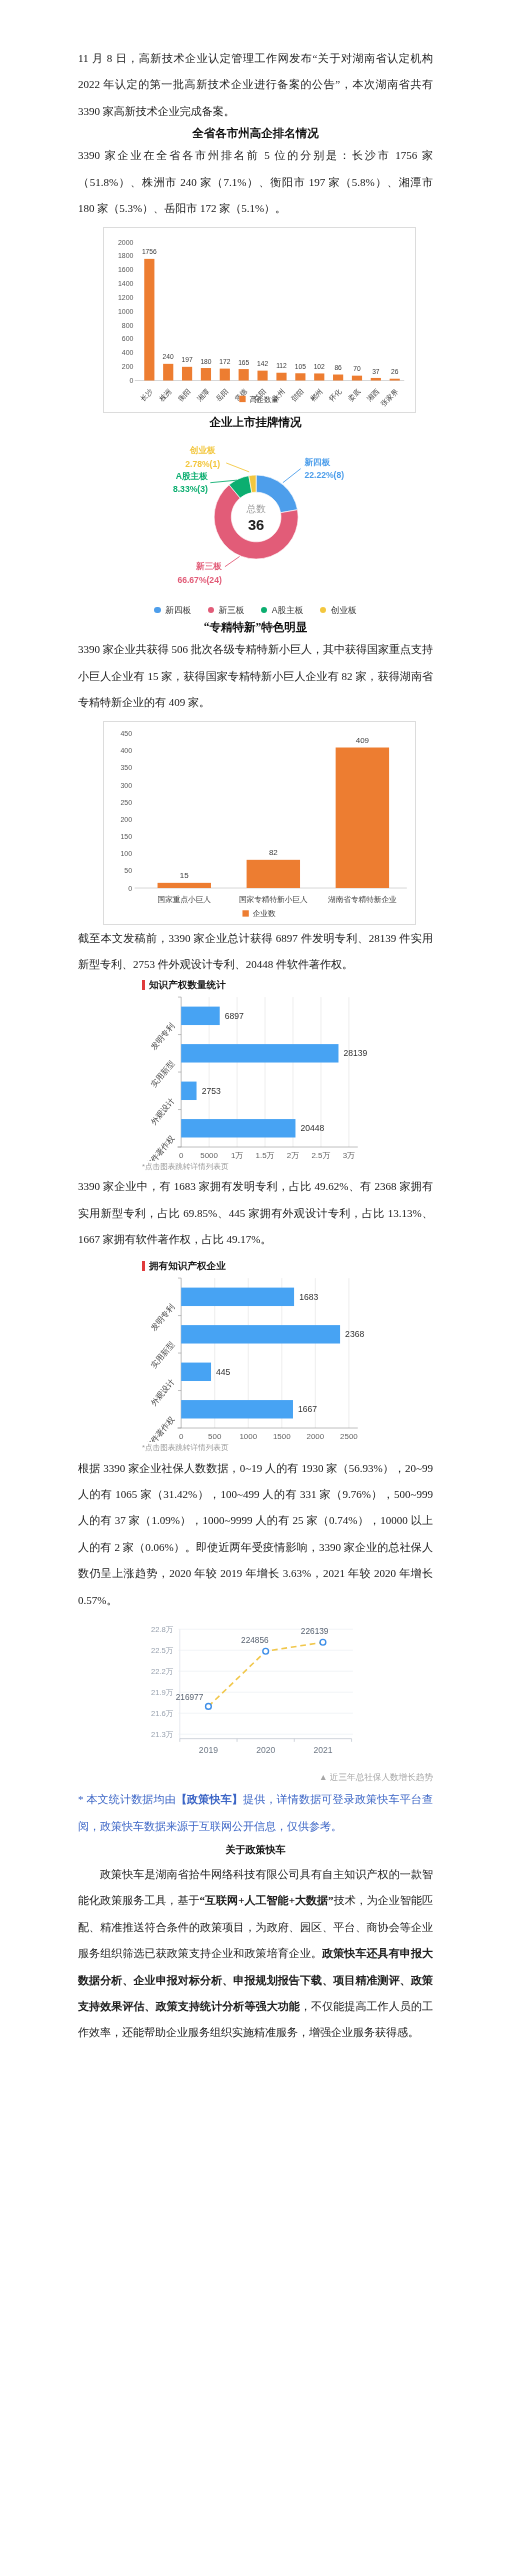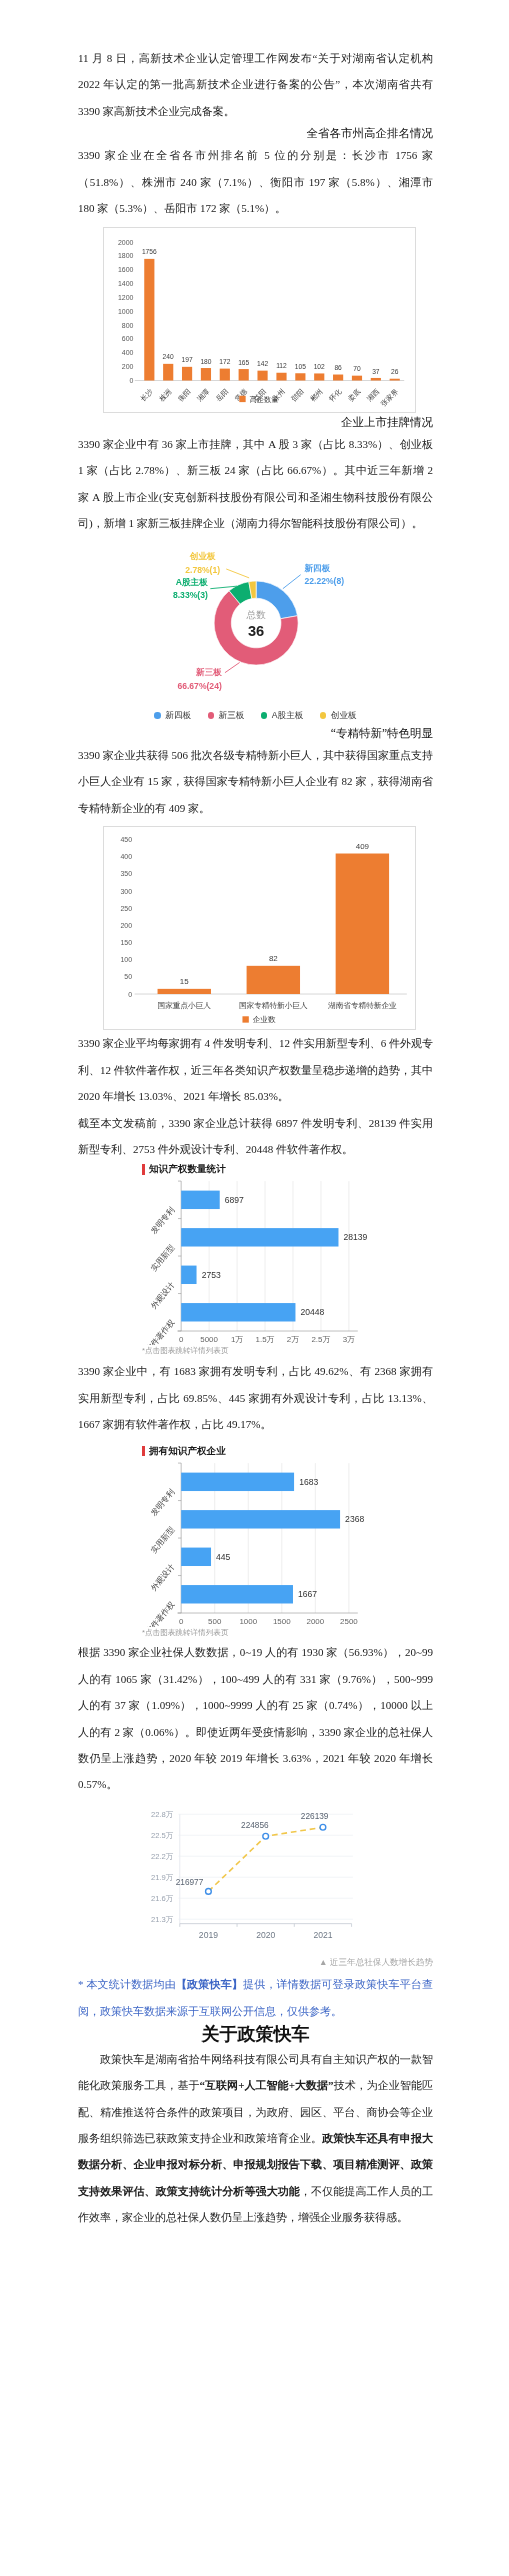--- a/index.html
+++ b/index.html
@@ -4,22 +4,22 @@
 <style>
   html,body{margin:0;padding:0;background:#ffffff;}
   .page{
     width:509px;height:2576px;box-sizing:border-box;
     padding:45px 76px 0 78px;overflow:hidden;
     font-family:"Liberation Serif","DejaVu Serif",serif;
     font-size:11px;line-height:26.4px;color:#212121;background:#fff;
   }
   p.para{margin:0;text-align:justify;}
   .indent{text-indent:2em;}
-  h2.sec{margin:0;text-align:right;font-size:11.5px;line-height:18px;font-weight:400;color:#111;}
-  h2.sec-big{margin:0;text-align:center;font-size:18px;line-height:21.7px;font-weight:700;color:#111;}
+  h2.sec{margin:0;text-align:center;font-size:11.5px;line-height:18px;font-weight:700;color:#111;}
+  h2.sec-big{margin:0;text-align:center;font-size:10px;line-height:21.7px;font-weight:700;color:#111;}
   .mt48{margin-top:31px}.mt30{margin-top:19px}.mt32{margin-top:20.4px}
   .mt20{margin-top:12.7px}.mt14{}.mt12{margin-top:7.6px}.mt10{margin-top:6.4px}
   .mt8{margin-top:5.1px}.mb8{margin-bottom:5.1px}.mb10{margin-bottom:6.4px}.mb12{margin-bottom:7.6px}
   .obox{border:0.6px solid #dcdcdc;background:#fff;margin-left:25px;width:313px;box-sizing:border-box;padding:0.6px 0;}
   .donut-wrap{width:355px;}
   .pie-legend{display:flex;justify-content:center;gap:16.6px;margin-top:1.3px;
     font-family:"Liberation Sans","DejaVu Sans",sans-serif;font-size:8.6px;color:#333;line-height:16.6px;}
   .pl-dot{display:inline-block;width:6.4px;height:6.4px;border-radius:50%;margin-right:4.5px;vertical-align:middle;position:relative;top:-0.6px;}
   .hchart{width:355px;font-family:"Liberation Sans","DejaVu Sans",sans-serif;}
   .hchart-title{display:flex;align-items:center;gap:4.5px;margin-left:64px;height:14px;
@@ -106,21 +106,20 @@
           </g>
           <g>
             <rect x="212.5" y="264" width="10" height="10" fill="#ED7D31"></rect>
             <text x="228.5" y="273.5" text-anchor="start" font-size="11.5" fill="#404040">高企数量</text>
           </g>
         </svg>
       </div>
   </div>
 
   <h2 class="sec mt30 mb8">企业上市挂牌情况</h2>
-  <p class="para">3390 家企业中有 36 家上市挂牌，其中 A 股 3 家（占比 8.33%）、创业板 1 家（占比 2.78%）、新三板 24 家（占比 66.67%）。其中近三年新增 2 家 A 股上市企业(安克创新科技股份有限公司和圣湘生物科技股份有限公司)，新增 1 家新三板挂牌企业（湖南力得尔智能科技股份有限公司）。</p>
 
   <div class="donut-wrap mt20">
     <div class="chart-mount">
         <svg xmlns="http://www.w3.org/2000/svg" width="355" height="157" viewBox="0 0 558 246" style="font-size:17.5px">
           <g>
             <path d="M280.0 50.0A66 66 0 0 1 345.0 104.5L318.4 109.2A39 39 0 0 0 280.0 77.0Z" fill="#4D9EEB" stroke="#fff" stroke-width="1"></path>
             <path d="M345.0 104.5A66 66 0 1 1 237.6 65.4L254.9 86.1A39 39 0 1 0 318.4 109.2Z" fill="#E25C78" stroke="#fff" stroke-width="1"></path>
             <path d="M237.6 65.4A66 66 0 0 1 268.5 51.0L273.2 77.6A39 39 0 0 0 254.9 86.1Z" fill="#0CAE70" stroke="#fff" stroke-width="1"></path>
             <path d="M268.5 51.0A66 66 0 0 1 280.0 50.0L280.0 77.0A39 39 0 0 0 273.2 77.6Z" fill="#F3C73F" stroke="#fff" stroke-width="1"></path>
           </g>
@@ -181,21 +180,20 @@
             <text x="406" y="283" text-anchor="middle" font-size="12" fill="#404040">湖南省专精特新企业</text>
           </g>
           <g>
             <rect x="217.5" y="296" width="10" height="10" fill="#ED7D31"></rect>
             <text x="233.5" y="305.5" text-anchor="start" font-size="12" fill="#404040">企业数</text>
           </g>
         </svg>
       </div>
   </div>
 
-  <p class="para">3390 家企业平均每家拥有 4 件发明专利、12 件实用新型专利、6 件外观专利、12 件软件著作权，近三年各类知识产权数量呈稳步递增的趋势，其中 2020 年增长 13.03%、2021 年增长 85.03%。</p>
   <p class="para">截至本文发稿前，3390 家企业总计获得 6897 件发明专利、28139 件实用新型专利、2753 件外观设计专利、20448 件软件著作权。</p>
 
   <div class="hchart mt14">
     <div class="hchart-title">
       <span class="red-bar"></span>
       <span>知识产权数量统计</span>
     </div>
     <div class="chart-mount">
         <svg xmlns="http://www.w3.org/2000/svg" width="355" height="169" viewBox="0 0 558 266" style="font-size:17.5px">
           <g>
@@ -325,16 +323,16 @@
             <text x="385" y="210" text-anchor="middle" font-size="13.5" fill="#707A87">2021</text>
           </g>
         </svg>
       </div>
     <div class="line-caption">▲ 近三年总社保人数增长趋势</div>
   </div>
 
   <p class="para footnote"><span>* 本文统计数据均由</span><b>【政策快车】</b><span>提供，详情数据可登录政策快车平台查阅，政策快车数据来源于互联网公开信息，仅供参考。</span></p>
 
   <h2 class="sec-big mt10 mb12">关于政策快车</h2>
-  <p class="para indent"><span>政策快车是湖南省拾牛网络科技有限公司具有自主知识产权的一款智能化政策服务工具，基于</span><b>“互联网+人工智能+大数据”</b><span>技术，为企业智能匹配、精准推送符合条件的政策项目，为政府、园区、平台、商协会等企业服务组织筛选已获政策支持企业和政策培育企业。</span><b>政策快车还具有申报大数据分析、企业申报对标分析、申报规划报告下载、项目精准测评、政策支持效果评估、政策支持统计分析等强大功能</b><span>，不仅能提高工作人员的工作效率，家企业的总社保人数仍呈上涨趋势，增强企业服务获得感。</span></p>
+  <p class="para indent"><span>政策快车是湖南省拾牛网络科技有限公司具有自主知识产权的一款智能化政策服务工具，基于</span><b>“互联网+人工智能+大数据”</b><span>技术，为企业智能匹配、精准推送符合条件的政策项目，为政府、园区、平台、商协会等企业服务组织筛选已获政策支持企业和政策培育企业。</span><b>政策快车还具有申报大数据分析、企业申报对标分析、申报规划报告下载、项目精准测评、政策支持效果评估、政策支持统计分析等强大功能</b><span>，不仅能提高工作人员的工作效率，还能帮助企业服务组织实施精准服务，增强企业服务获得感。</span></p>
 
 </div>
 
 
 </body></html>

